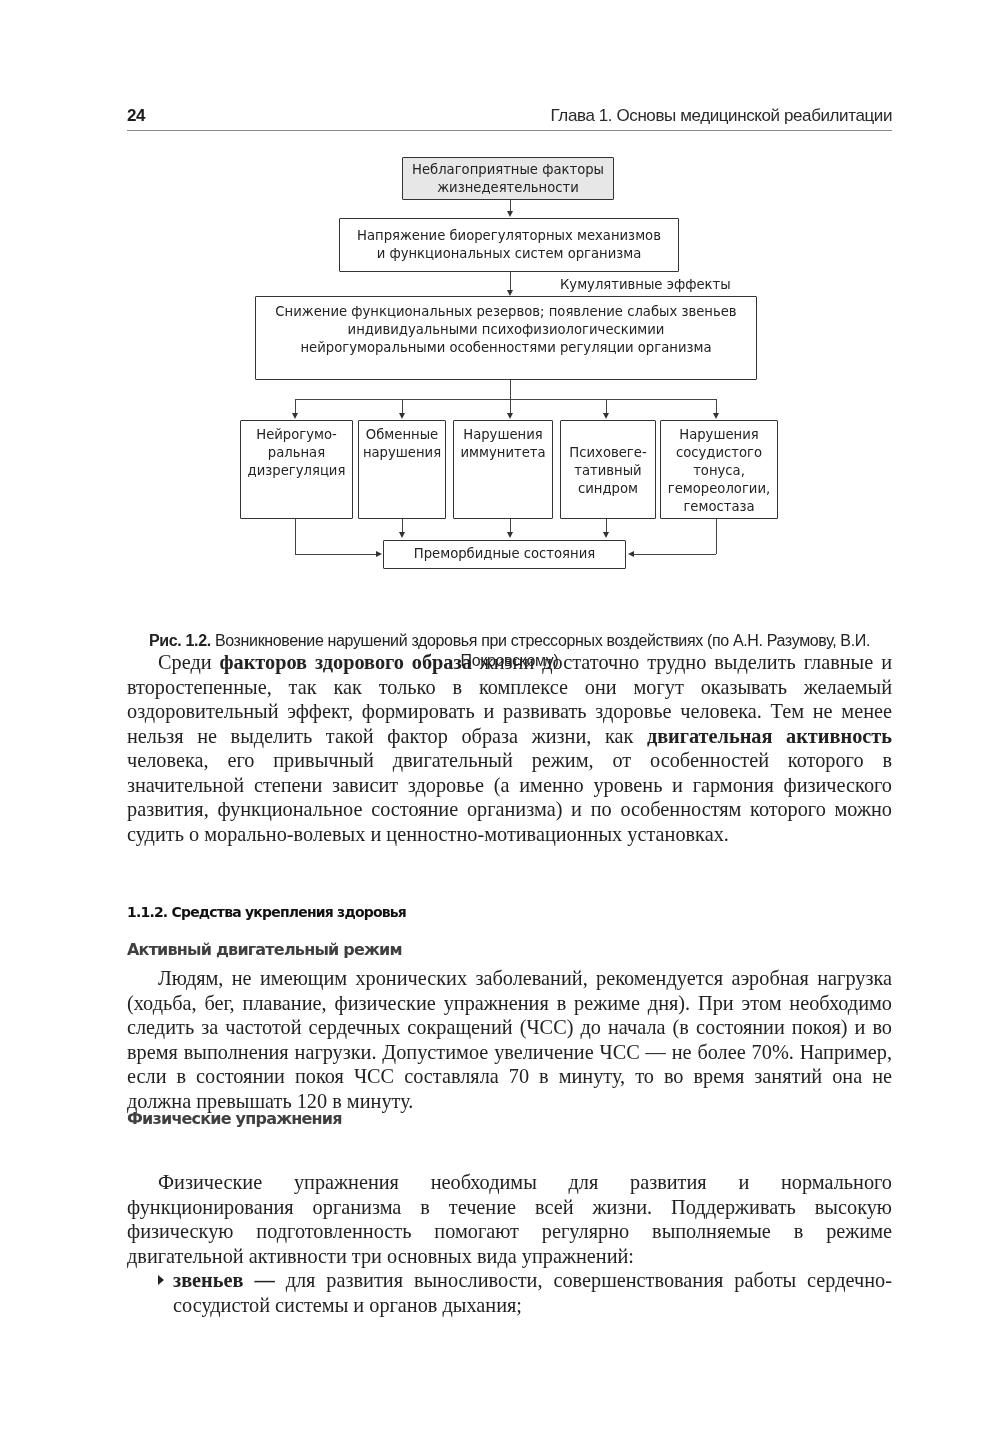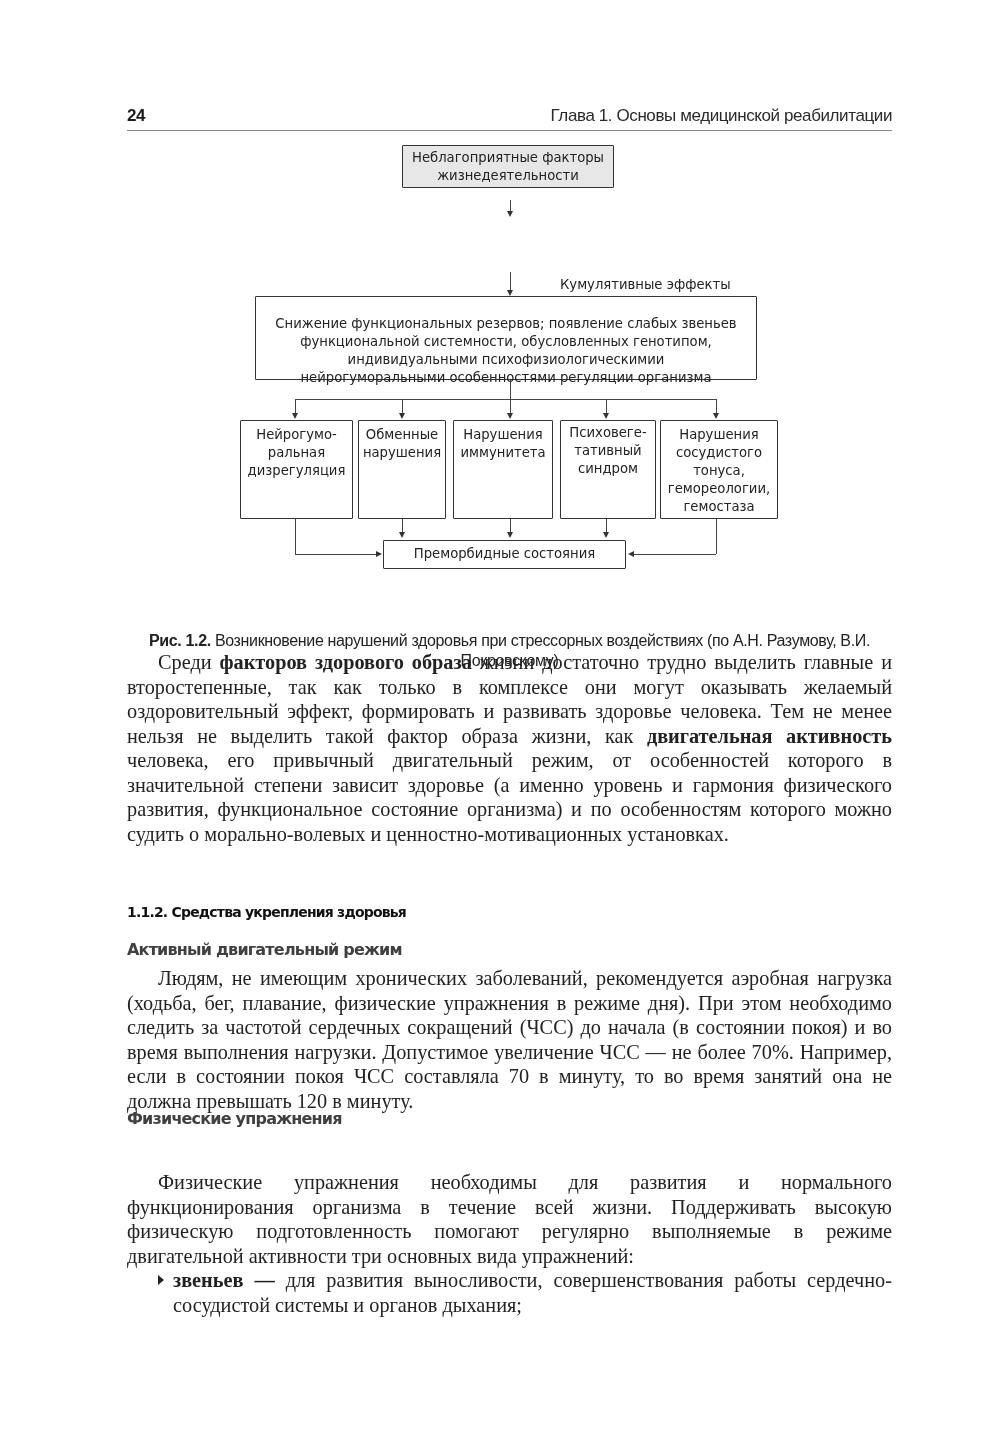--- a/index.html
+++ b/index.html
@@ -31,34 +31,37 @@
 </head>
 <body>
 
 <div class="running-header">
   <span class="page-number">24</span>
   <span class="chapter-title">Глава 1. Основы медицинской реабилитации</span>
 </div>
 
 <div class="diagram">
 
-  <div class="box grey" style="left:402px; top:145px; width:212px; height:43px; padding-top:3px;">
+  <div class="box grey" style="left:402px; top:157px; width:212px; height:43px; padding-top:3px;">
     <div>Неблагоприятные факторы</div>
     <div>жизнедеятельности</div>
   </div>
   <div class="line" style="left:510px; top:200px; width:1px; height:12px;"></div>
   <div class="arrow-down" style="left:507px; top:211px;"></div>
 
+  <div class="box" style="left:339px; top:218px; width:340px; height:54px; padding-top:8px;">
+    <div>Напряжение биорегуляторных механизмов</div>
+    <div>и функциональных систем организма</div>
+  </div>
   <div class="line" style="left:510px; top:272px; width:1px; height:19px;"></div>
   <div class="arrow-down" style="left:507px; top:290px;"></div>
   <div class="label-text" style="left:560px; top:277px;">Кумулятивные эффекты</div>
 
-  <div class="box" style="left:255px; top:296px; width:502px; height:84px; padding-top:18px;">
+  <div class="box" style="left:255px; top:296px; width:502px; height:84px; padding-top:6px;">
     <div>Снижение функциональных резервов; появление слабых звеньев</div>
-    <div>функциональной системности, обусловленных генотипом,</div>
     <div>индивидуальными психофизиологическимии</div>
     <div>нейрогуморальными особенностями регуляции организма</div>
   </div>
 
   <div class="line" style="left:510px; top:380px; width:1px; height:20px;"></div>
   <div class="line" style="left:295px; top:399px; width:422px; height:1px;"></div>
   <div class="line" style="left:295px; top:399px; width:1px; height:14px;"></div>
   <div class="line" style="left:402px; top:399px; width:1px; height:14px;"></div>
   <div class="line" style="left:510px; top:399px; width:1px; height:14px;"></div>
   <div class="line" style="left:606px; top:399px; width:1px; height:14px;"></div>
@@ -75,21 +78,21 @@
     <div>дизрегуляция</div>
   </div>
   <div class="box" style="left:358px; top:420px; width:88px; height:99px; padding-top:5px;">
     <div>Обменные</div>
     <div>нарушения</div>
   </div>
   <div class="box" style="left:453px; top:420px; width:100px; height:99px; padding-top:5px;">
     <div>Нарушения</div>
     <div>иммунитета</div>
   </div>
-  <div class="box" style="left:560px; top:420px; width:96px; height:99px; padding-top:3px;">
+  <div class="box" style="left:560px; top:420px; width:96px; height:99px; padding-top:23px;">
     <div>Психовеге-</div>
     <div>тативный</div>
     <div>синдром</div>
   </div>
   <div class="box" style="left:660px; top:420px; width:118px; height:99px; padding-top:5px;">
     <div>Нарушения</div>
     <div>сосудистого</div>
     <div>тонуса,</div>
     <div>гемореологии,</div>
     <div>гемостаза</div>

